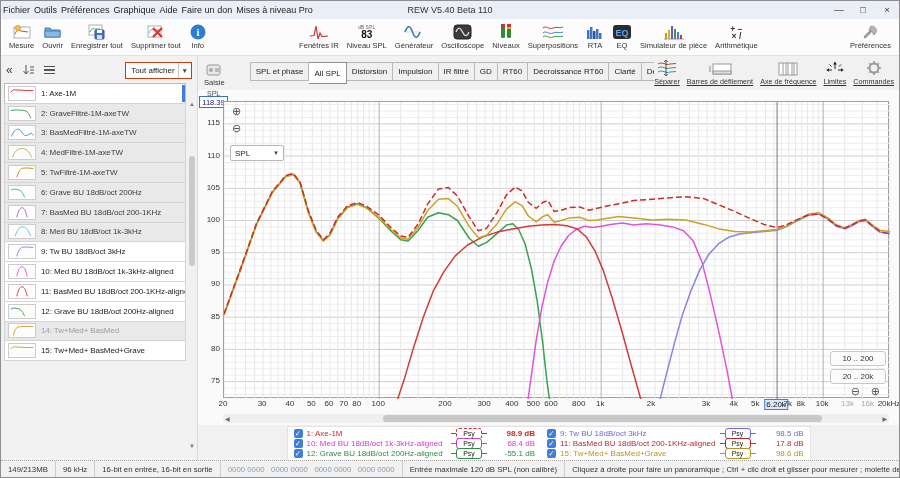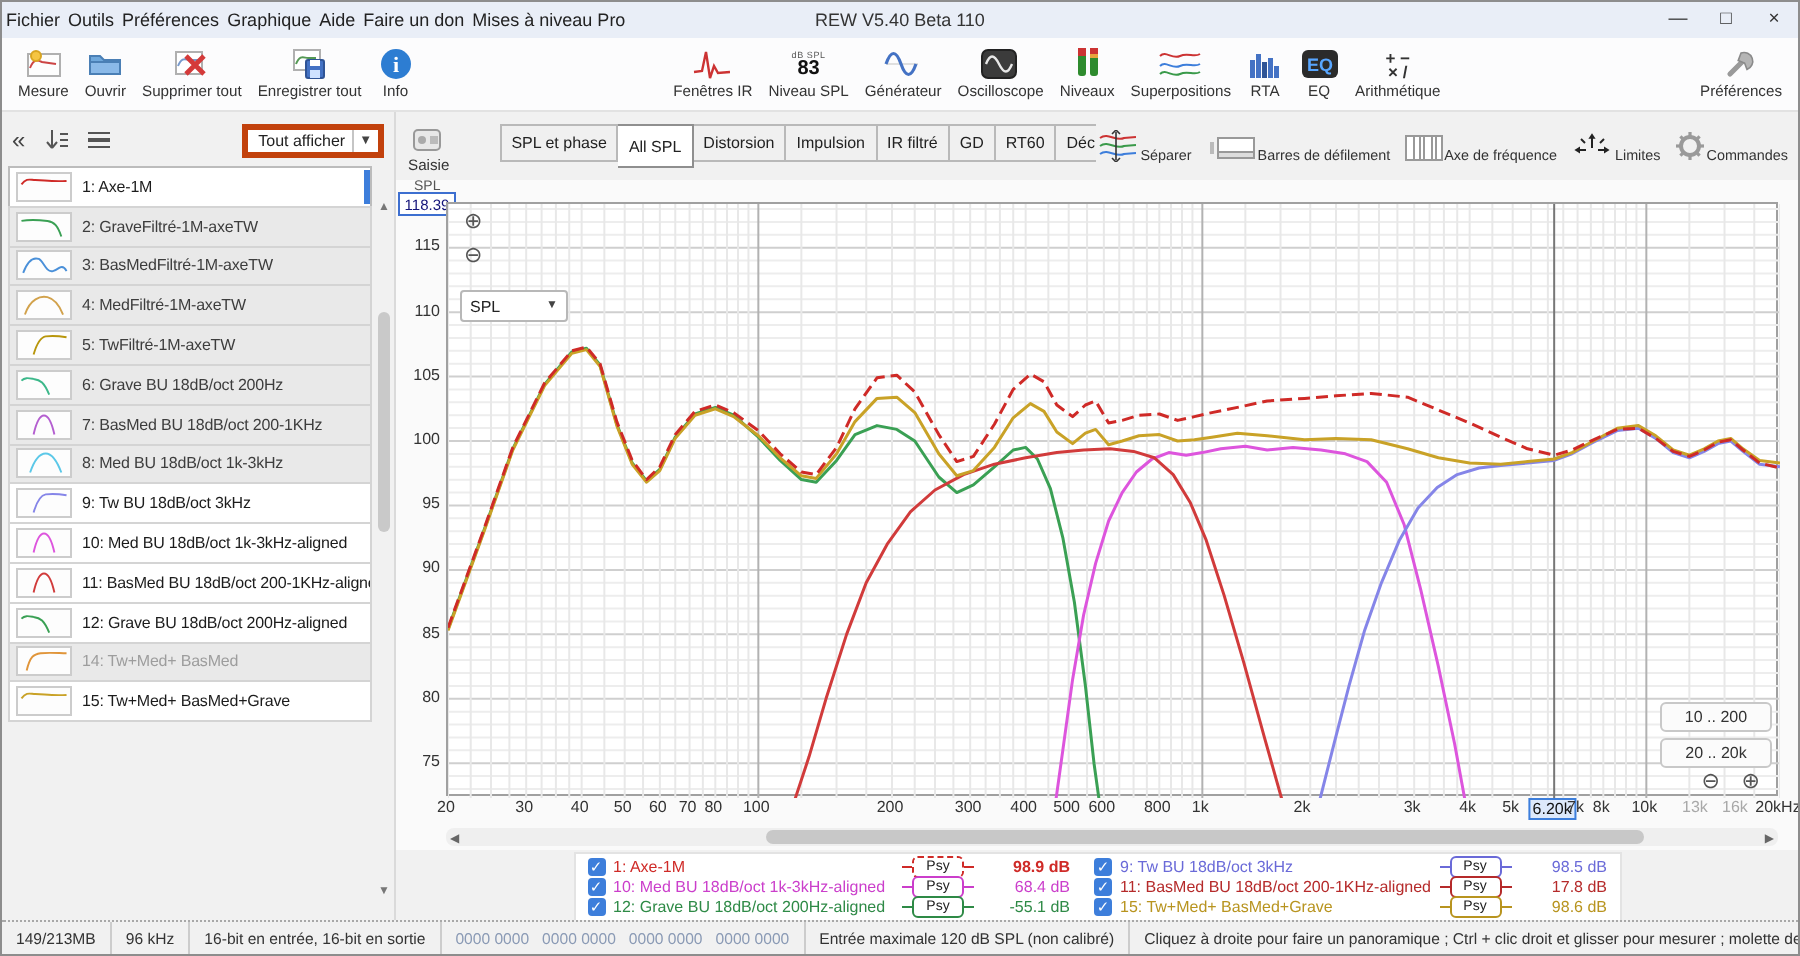--- a/index.html
+++ b/index.html
@@ -29,21 +29,21 @@
   .spl-num b { font-size:10px; color:#111; }
   .arith { display:flex; flex-direction:column; align-items:center; font-size:8.5px; line-height:7px;
            color:#333; font-weight:bold; }
 
   
   .sidebar { position:absolute; left:0; top:55px; width:197px; bottom:17px; background:#f1f1f1;
              border-right:1px solid #dadada; }
   .sb-header { height:28px; display:flex; align-items:center; padding:0 5px; gap:9px; color:#555; }
   .sb-collapse { font-size:12px; color:#444; }
   .sb-burger div { width:11px; height:1.6px; background:#555; margin:2px 0; }
-  .sb-filter { margin-left:auto; display:flex; align-items:center; border:3px solid #c2410c;
+  .sb-filter { margin-left:auto; display:flex; align-items:center; border:1px solid #c2410c;
                background:#fff; height:17px; font-size:8px; color:#222; }
   .sb-filter-label { padding:0 3px 0 5px; white-space:nowrap; overflow:hidden; max-width:62px; }
   .sb-filter-arrow { border-left:1px solid #c5c5c5; padding:0 3px; font-size:6.5px; color:#444;
                      height:100%; display:flex; align-items:center; }
   .sb-list { position:absolute; top:28px; left:3px; right:11px; }
   .sb-item { height:20.8px; display:flex; align-items:center; gap:5px; background:#e9e9e9;
              border:1px solid #d4d4d4; margin-top:-1px; padding:1px 3px; font-size:8px;
              color:#3d3d3d; position:relative; letter-spacing:-0.1px; white-space:nowrap; overflow:hidden; }
   .sb-item.shown, .sb-item.selected { background:#fff; color:#1c1c1c; }
   .sb-item.dim { color:#9d9d9d; }
@@ -61,22 +61,22 @@
   .main { position:absolute; left:197px; top:55px; right:0; bottom:17px; background:#f1f1f1; }
   .tabrow { position:absolute; top:0; left:0; right:0; height:34px; display:flex; align-items:center; }
   .saisie { display:flex; flex-direction:column; align-items:center; font-size:7.6px; color:#333;
             padding:0 3px 0 6px; }
   .tabs { display:flex; margin-left:22px; overflow:hidden; white-space:nowrap; }
   .tab { border:1px solid #b9b9b9; border-left:none; background:#f0f0f0; height:19px; padding:0 5px;
          font-size:8px; display:flex; align-items:center; color:#222; flex:none; }
   .tab:first-child { border-left:1px solid #b9b9b9; }
   .tab.active { background:#fff; height:22px; border-color:#8f8f8f; position:relative; z-index:2; }
   .tab-actions { margin-left:auto; display:flex; gap:7px; padding-right:5px; }
-  .act-btn { display:flex; flex-direction:row; align-items:flex-end; font-size:7.2px; color:#333;
-             white-space:nowrap; }
+  .act-btn { display:flex; flex-direction:column; align-items:center; font-size:7.2px; color:#333;
+             white-space:nowrap;text-decoration:underline; }
   .act-icon { height:16px; display:flex; align-items:flex-end; justify-content:center; margin-bottom:1px; }
 
   
   .graph { position:absolute; top:34px; left:0; right:0; height:335px; background:#fafafa; }
   .axis-name { position:absolute; left:9px; top:0; font-size:7px; color:#555; }
   .ymax-box { position:absolute; left:1px; top:6px; width:29px; height:12px; border:1px solid #3d6fd0;
               background:#fff; color:#15157a; font-size:7.5px; display:flex; align-items:center;
               justify-content:center; }
   .ylabels { position:absolute; left:0; top:11px; width:23px; height:297px; font-size:8px; color:#333; }
   .ylabels span { position:absolute; right:1px; }
@@ -166,42 +166,42 @@
           <svg width="18" height="16">
             <path d="M1,5 L1,13 L16,13 L16,6 L8,6 L6,4 L1,4 Z" fill="#6fa8dc" stroke="#4a7fb5"></path>
             <rect x="1" y="7" width="15" height="6" fill="#8ab9e8" stroke="#4a7fb5"></rect>
           </svg>
         </span>
       <span>Ouvrir</span>
     </div>
     <div class="tb-btn">
       <span class="tb-icon">
           <svg width="18" height="16">
-            <rect x="1" y="2" width="13" height="11" fill="#fff" stroke="#b0b0b0"></rect>
-            <path d="M2,9 C4,4 6,6 8,6 L12,6" stroke="#7799cc" fill="none"></path>
-            <path d="M6,4 L15,13 M15,4 L6,13" stroke="#d43a3a" stroke-width="2.4"></path>
-          </svg>
-        </span>
-      <span>Supprimer tout</span>
-    </div>
-    <div class="tb-btn">
-      <span class="tb-icon">
-          <svg width="18" height="16">
             <rect x="1" y="1" width="13" height="10" fill="#fff" stroke="#b0b0b0"></rect>
             <path d="M2,8 C4,3 6,5 8,5 L12,5" stroke="#559955" fill="none"></path>
             <rect x="7" y="6" width="9" height="9" rx="1" fill="#4472c4" stroke="#2f5496"></rect>
             <rect x="9" y="6" width="5" height="3" fill="#fff"></rect>
             <rect x="9" y="11" width="5" height="4" fill="#cfe2ff"></rect>
           </svg>
         </span>
       <span>Enregistrer tout</span>
     </div>
     <div class="tb-btn">
       <span class="tb-icon">
           <svg width="18" height="16">
+            <rect x="1" y="2" width="13" height="11" fill="#fff" stroke="#b0b0b0"></rect>
+            <path d="M2,9 C4,4 6,6 8,6 L12,6" stroke="#7799cc" fill="none"></path>
+            <path d="M6,4 L15,13 M15,4 L6,13" stroke="#d43a3a" stroke-width="2.4"></path>
+          </svg>
+        </span>
+      <span>Supprimer tout</span>
+    </div>
+    <div class="tb-btn">
+      <span class="tb-icon">
+          <svg width="18" height="16">
             <circle cx="9" cy="8" r="7.5" fill="#2d7dd2"></circle>
             <text x="9" y="12" text-anchor="middle" font-size="11" font-family="Liberation Serif, serif" font-weight="bold" fill="#fff">i</text>
           </svg>
         </span>
       <span>Info</span>
     </div>
 
     <div class="tb-center">
       <div class="tb-btn">
         <span class="tb-icon">
@@ -275,20 +275,34 @@
         <span>RTA</span>
       </div>
       <div class="tb-btn">
         <span class="tb-icon">
             <svg width="20" height="16">
               <rect x="1" y="1" width="18" height="14" rx="3" fill="#2b2b2b"></rect>
               <text x="10" y="11.5" text-anchor="middle" font-size="9" font-weight="bold" fill="#58a6ff" font-family="Liberation Sans, sans-serif">EQ</text>
             </svg>
           </span>
         <span>EQ</span>
+      </div>
+      <div class="tb-btn">
+        <span class="tb-icon">
+            <svg width="22" height="16">
+              <path d="M1,15 H21" stroke="#999"></path>
+              <rect x="2" y="9" width="2" height="6" fill="#d98b3a"></rect>
+              <rect x="5" y="6" width="2" height="9" fill="#c9b23a"></rect>
+              <rect x="8" y="2" width="2" height="13" fill="#7a4fd0"></rect>
+              <rect x="11" y="5" width="2" height="10" fill="#3a9a4a"></rect>
+              <rect x="14" y="8" width="2" height="7" fill="#3d7edb"></rect>
+              <rect x="17" y="11" width="2" height="4" fill="#cc3333"></rect>
+            </svg>
+          </span>
+        <span>Simulateur de pièce</span>
       </div>
       <div class="tb-btn">
         <span class="tb-icon">
             <span class="arith">
               <span>+ −</span>
               <span>× /</span>
             </span>
           </span>
         <span>Arithmétique</span>
       </div>

